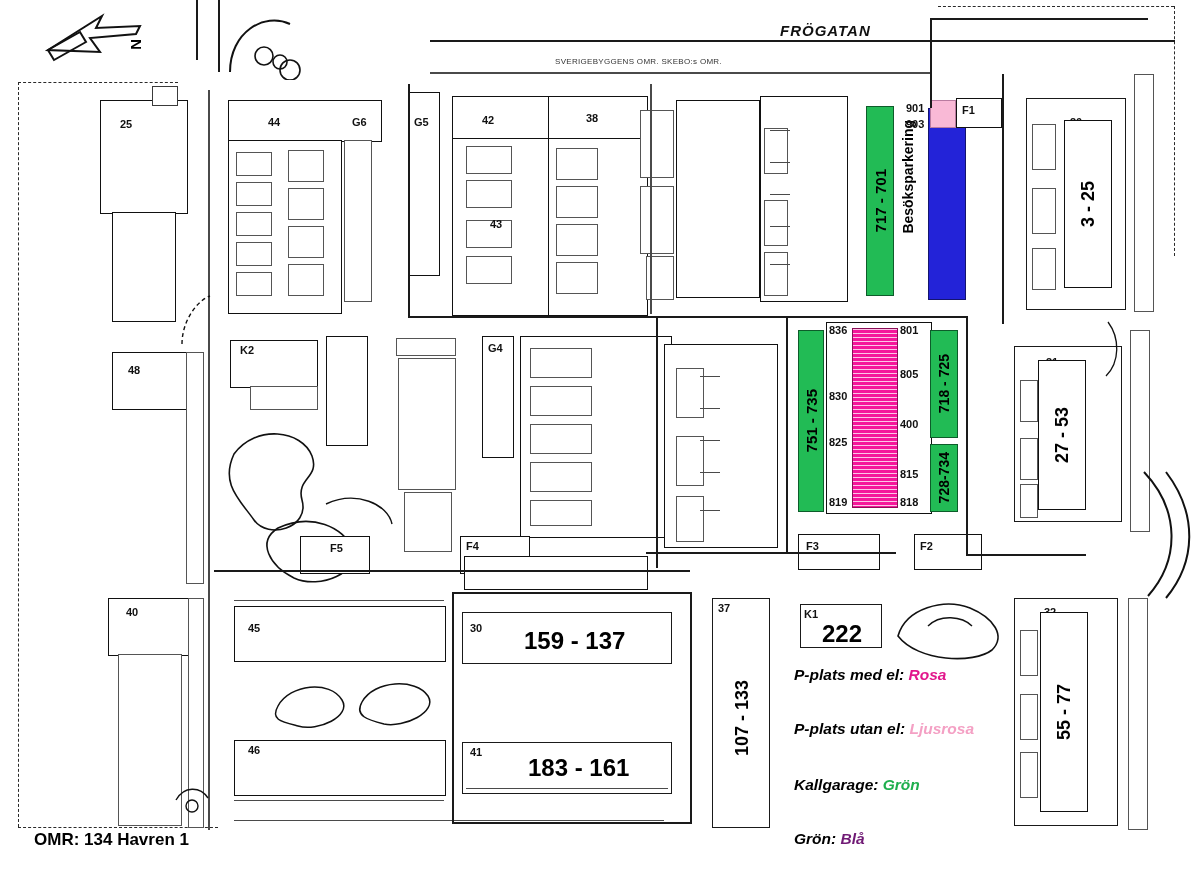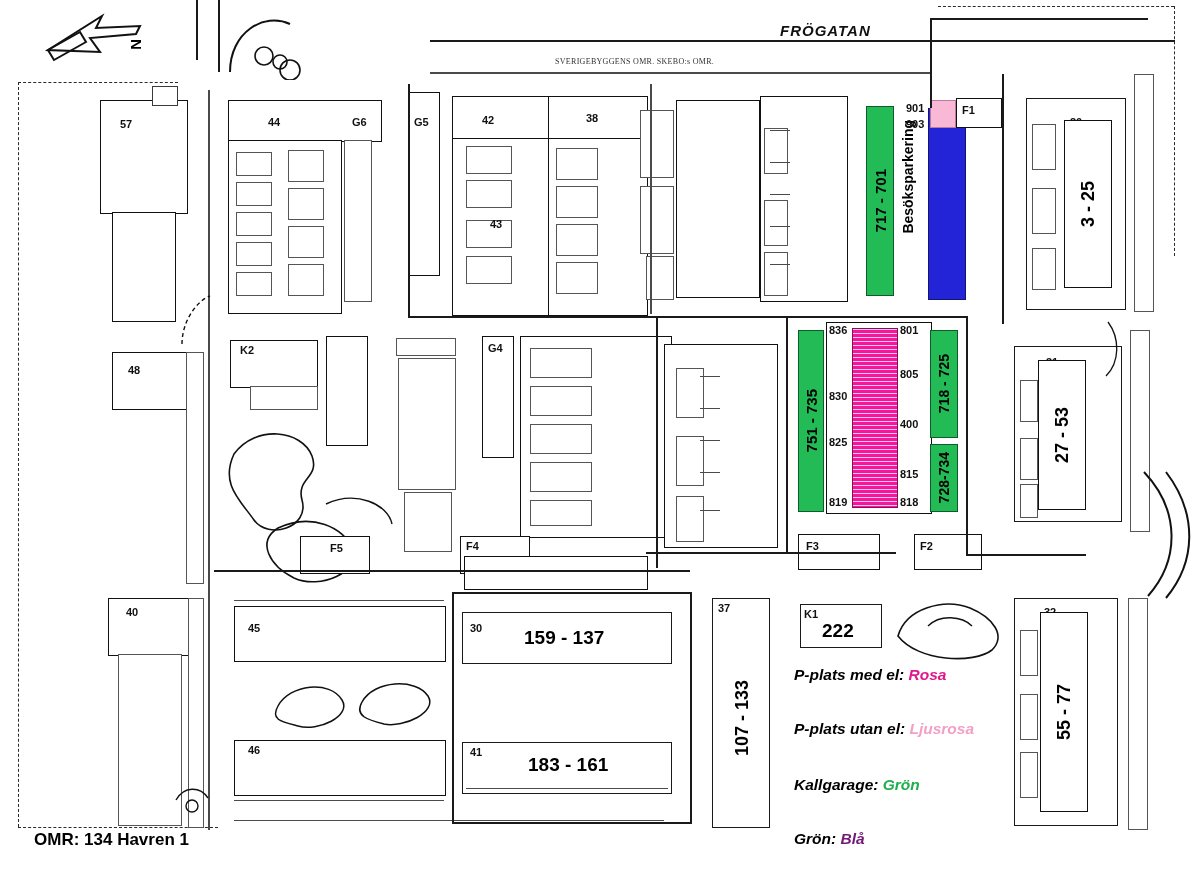--- a/index.html
+++ b/index.html
@@ -6,33 +6,33 @@
   body{font-family:"Liberation Sans",sans-serif;}
   #page{position:relative;width:1200px;height:869px;background:#fff;overflow:hidden;}
 
   
   .bx{position:absolute;box-sizing:border-box;border:1.5px solid #1a1a1a;background:#fff;}
   .bxl{position:absolute;box-sizing:border-box;border:1px solid #3a3a3a;background:#fff;}
   .ln{position:absolute;background:#1a1a1a;}
   .lnl{position:absolute;background:#4a4a4a;}
   .tx{position:absolute;color:#000;white-space:nowrap;}
   .vt{writing-mode:vertical-rl;text-orientation:mixed;}
-  .big{font-weight:bold;font-size:19px;}
+  .big{font-weight:bold;font-size:24px;}
   .green{background:#22bb55;border:1.5px solid #0d5c2a;}
   .pink{background:#f5179b;border:1.5px solid #8a0c56;}
   .lpink{background:#f9b9d6;border:1.5px solid #b97ba0;}
   .blue{background:#2323d8;border:1.5px solid #14146e;}
   .hatch{
     background-image:repeating-linear-gradient(180deg,rgba(255,255,255,.75) 0 1px,rgba(0,0,0,0) 1px 4px);
   }
   .legend{position:absolute;font-weight:bold;font-size:15.5px;color:#000;}
   .legend span{font-weight:bold;font-style:italic;}
   .omr{position:absolute;font-weight:bold;font-size:17px;color:#000;}
   .frog{position:absolute;font-style:italic;font-weight:bold;font-size:15px;letter-spacing:1px;color:#111;}
-  .hdr{position:absolute;font-size:8px;color:#333;letter-spacing:.3px;font-family:Liberation Serif, serif;}
+  .hdr{position:absolute;font-size:8px;color:#333;letter-spacing:.3px;}
   .dash{position:absolute;border-top:1.3px dashed #2a2a2a;}
   .dashv{position:absolute;border-left:1.3px dashed #2a2a2a;}
   .blk{position:absolute;background:#fff;border:1.6px solid #111;}
   .thin{position:absolute;background:#fff;border:1px solid #555;}
   .lbl{position:absolute;font-size:11px;font-weight:bold;color:#111;}
   .cell{position:absolute;box-sizing:border-box;border:1.4px solid #111;background:#fff;
         display:flex;align-items:center;justify-content:center;font-weight:bold;font-size:18px;}
   .cellv{position:absolute;box-sizing:border-box;border:1.4px solid #111;background:#fff;
         display:flex;align-items:center;justify-content:center;font-weight:bold;font-size:18px;}
   .cellv span{writing-mode:vertical-rl;text-orientation:mixed;transform:rotate(180deg);}
@@ -69,21 +69,21 @@
   <div class="ln" style="left:196px;top:0px;width:2px;height:60px;"></div>
   <div class="ln" style="left:218px;top:0px;width:2px;height:72px;"></div>
   <svg class="scribble" style="left:228px;top:10px;width:90px;height:70px;" viewBox="0 0 90 70">
     <path d="M2,62 C2,22 36,2 62,14" fill="none" stroke="#111" stroke-width="2"></path>
     <circle cx="36" cy="46" r="9" fill="none" stroke="#111" stroke-width="1.6"></circle>
     <circle cx="52" cy="52" r="7" fill="none" stroke="#111" stroke-width="1.6"></circle>
     <circle cx="62" cy="60" r="10" fill="none" stroke="#111" stroke-width="1.6"></circle>
   </svg>
 
   <div class="blk" style="left:100px;top:100px;width:86px;height:112px;"></div>
-  <div class="lbl" style="left:120px;top:118px;">57</div>
+  <div class="lbl" style="left:120px;top:118px;">25</div>
   <div class="blk" style="left:112px;top:212px;width:62px;height:108px;"></div>
 
   <div class="blk" style="left:112px;top:352px;width:80px;height:56px;"></div>
   <div class="lbl" style="left:128px;top:364px;">48</div>
 
   <div class="blk" style="left:108px;top:598px;width:82px;height:56px;"></div>
   <div class="lbl" style="left:126px;top:606px;">40</div>
   <div class="thin" style="left:118px;top:654px;width:62px;height:170px;"></div>
 
   <div class="thin" style="left:186px;top:352px;width:16px;height:230px;"></div>

